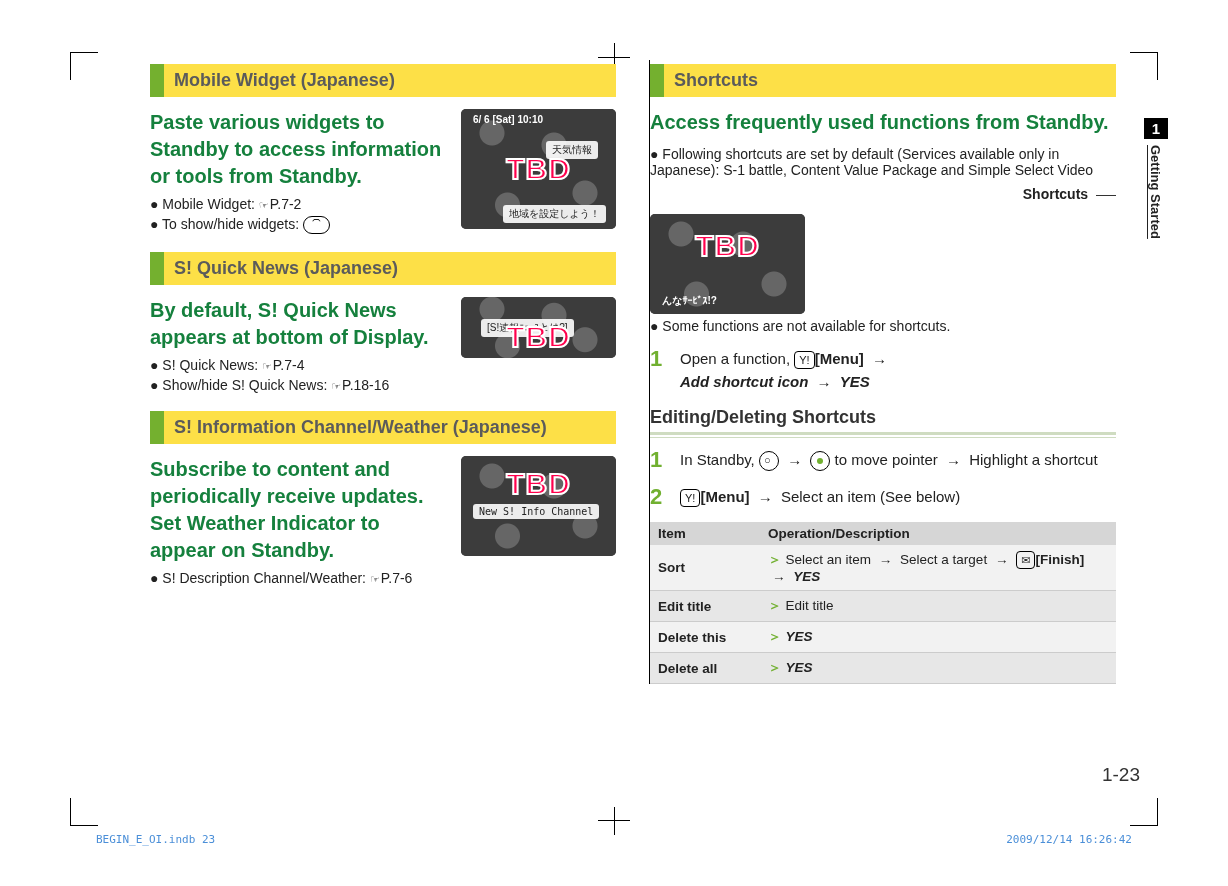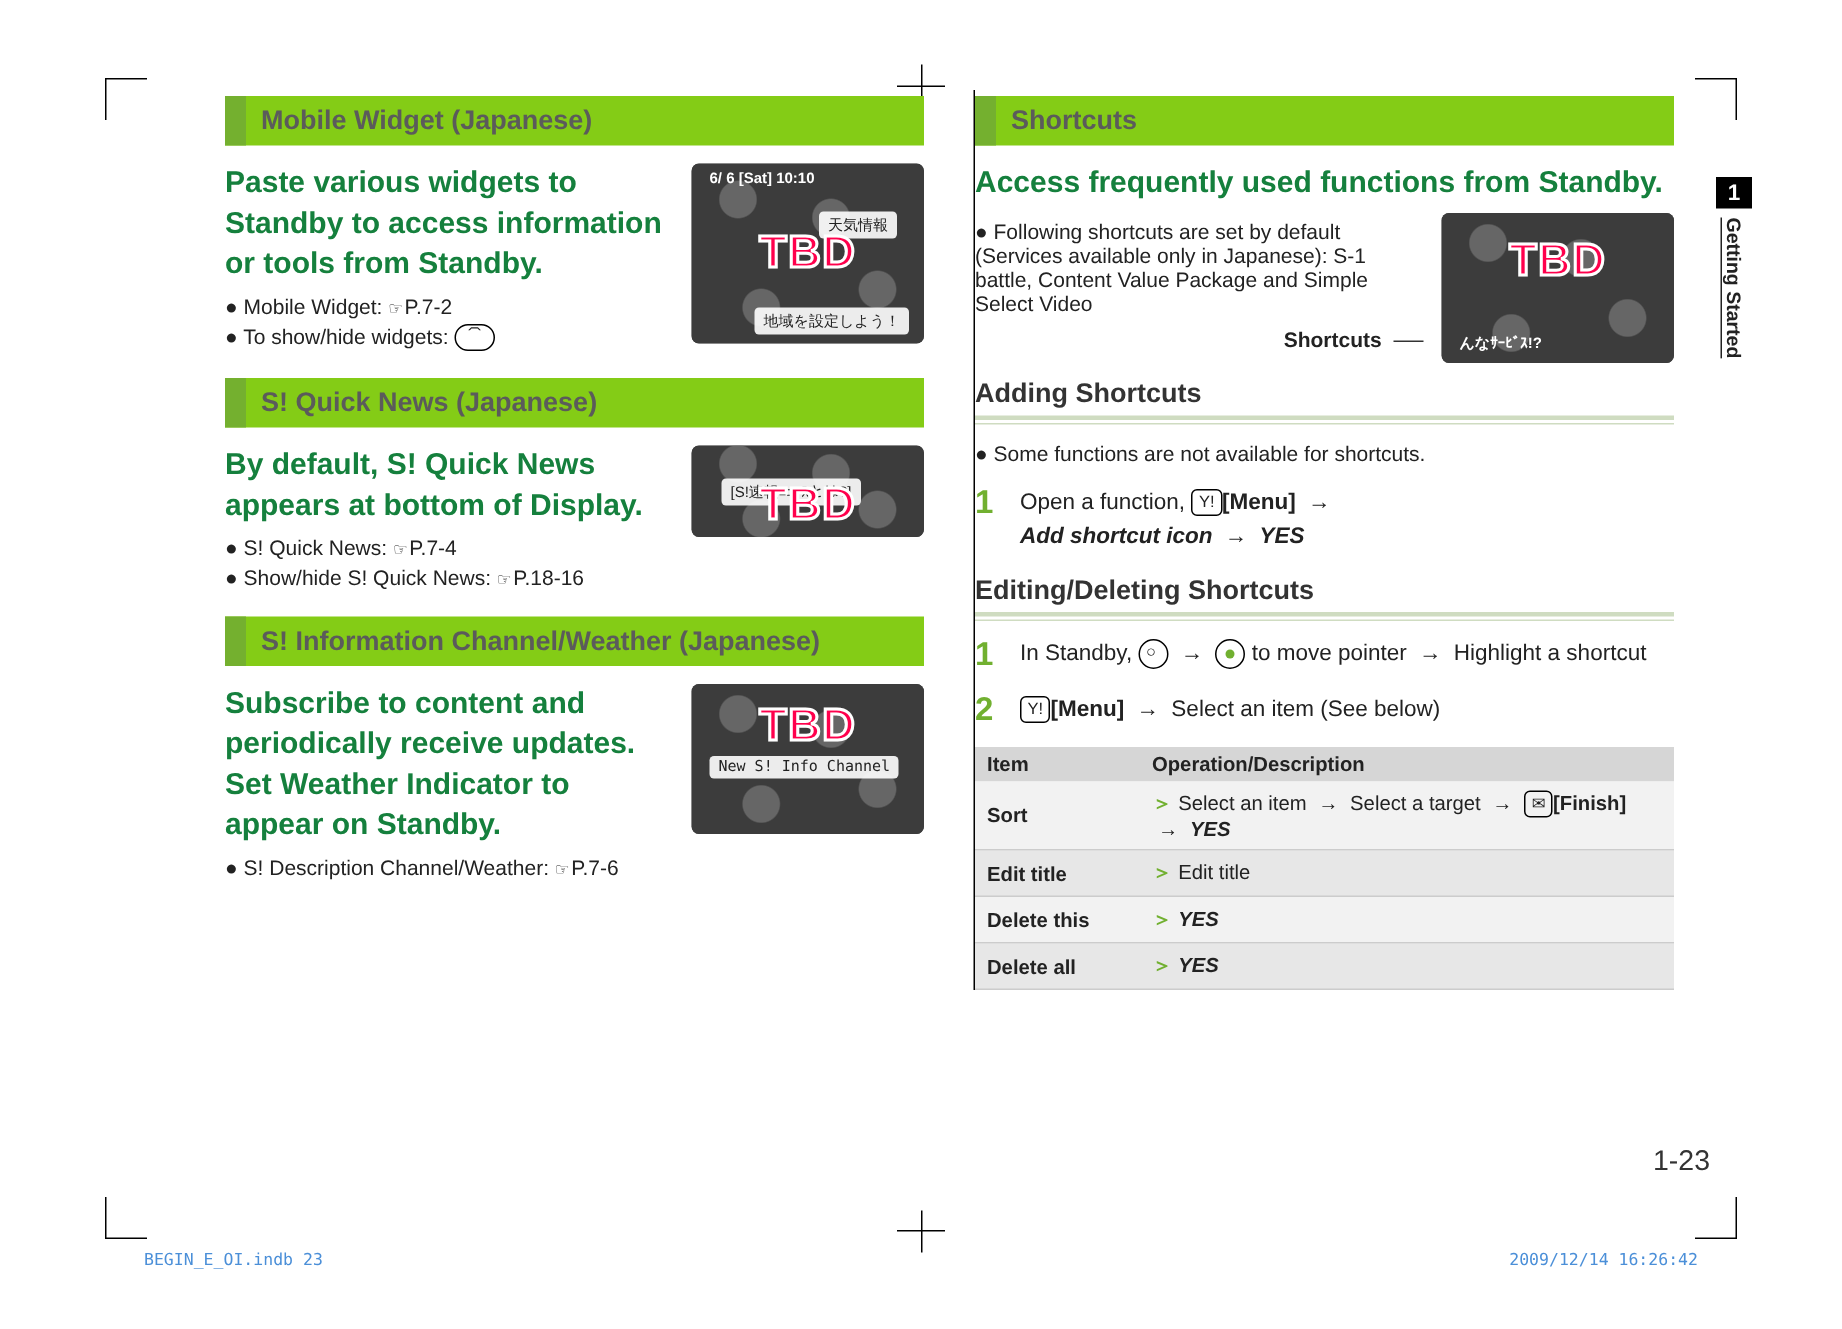--- a/index.html
+++ b/index.html
@@ -36,21 +36,21 @@
   .col-divider {
     position: absolute;
     left: 49%;
     top: 0;
     bottom: 0;
     width: 1px;
     background: #000;
   }
   .col { width: 466px; }
   .section-head {
-    background: #84cc16;
+    background: #fde047;
     border-left: 14px solid #74b02f;
     padding: 6px 10px;
     font-weight: bold;
     font-size: 18px;
     margin: 4px 0 12px 0;
     color: #5b5b5b;
   }
   .intro {
     font-weight: bold;
     font-size: 20px;
@@ -157,21 +157,21 @@
   .footer-left {
     position:absolute; left:96px; bottom:40px; font-family: monospace; font-size:11px; color:#4b8fd8;
   }
   .footer-right {
     position:absolute; right:96px; bottom:40px; font-family: monospace; font-size:11px; color:#4b8fd8;
   }
   .shortcut-label {
     position:absolute; right:165px; top:85px; font-weight:bold; font-size:14px;
   }
   .shortcut-line { border-top:1px solid #333; width:20px; display:inline-block; vertical-align:middle; margin-left:4px;}
-  .right-col-img-wrap { position:relative; }
+  .right-col-img-wrap { position:relative;flex-direction:column; }
 </style>
 </head>
 <body>
 
 <div class="page">
 
   <div class="crop-tl"></div>
   <div class="crop-tr"></div>
   <div class="crop-bl"></div>
   <div class="crop-br"></div>
@@ -256,21 +256,20 @@
             <span class="shortcut-line"></span>
           </div>
         </div>
         <div class="thumb" style="height:100px">
           <div class="thumb-inner"></div>
           <div class="tbd" style="top:32%">TBD</div>
           <div class="thumb-label" style="bottom:4px;left:6px;background:transparent;color:#fff;font-weight:bold">んなｻｰﾋﾞｽ!?</div>
         </div>
       </div>
 
-      <div class="sub-heading">Adding Shortcuts</div>
       <ul class="bul">
         <li>Some functions are not available for shortcuts.</li>
       </ul>
       <div class="step-row">
         <div class="step-num">1</div>
         <div>
           <span>Open a function,</span>
           <span class="key-rect">Y!</span><b>[Menu]</b>
           <span class="arrow">→</span><br>
           <span class="italic">Add shortcut icon</span>

